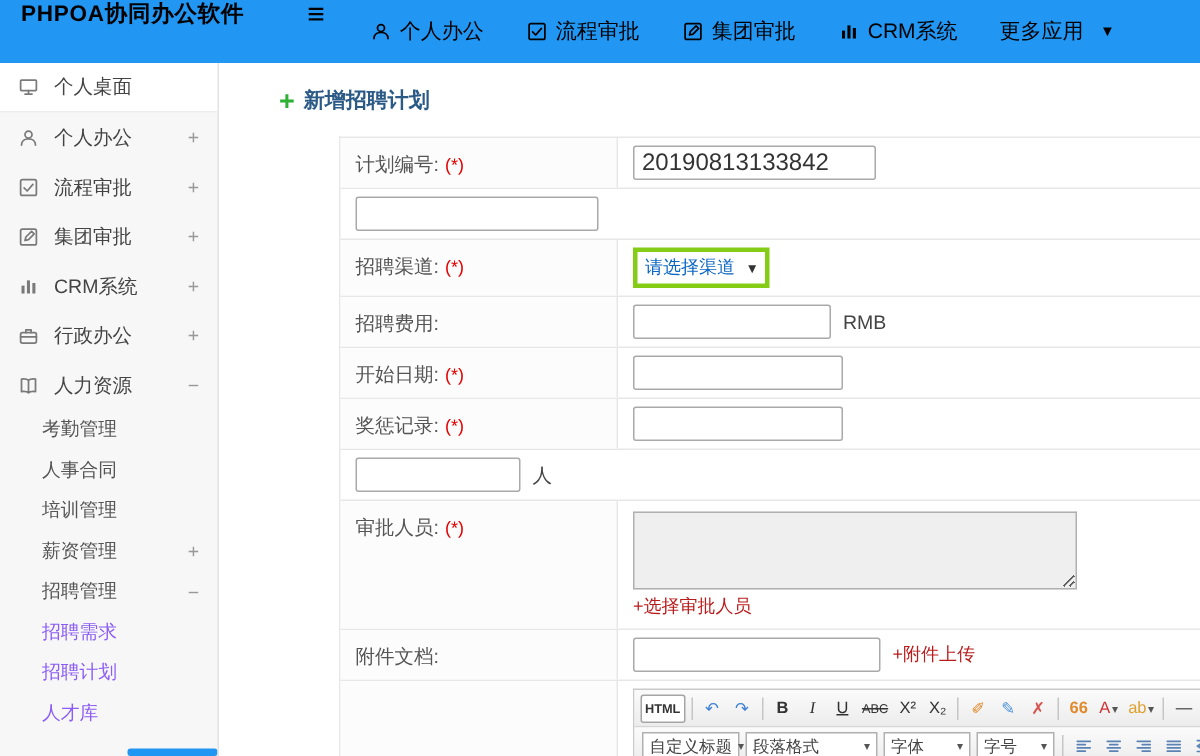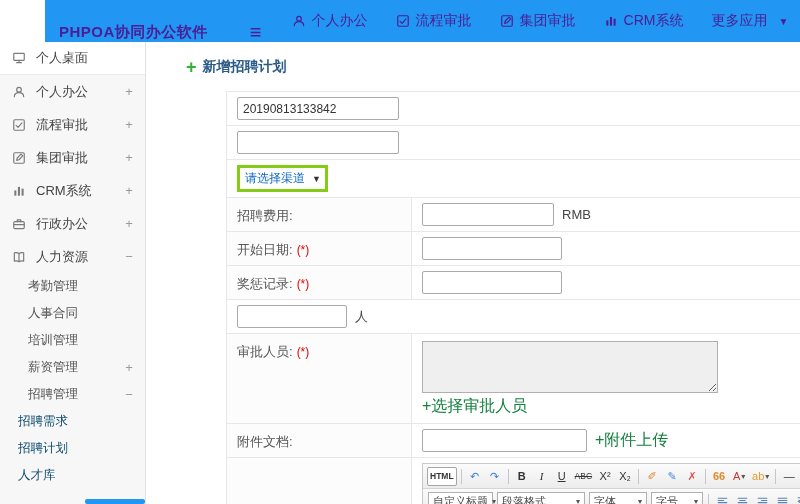--- a/index.html
+++ b/index.html
@@ -1,60 +1,60 @@
 <!DOCTYPE html>
 <html><head>
 <meta charset="utf-8">
 <style>
   * { margin:0; padding:0; box-sizing:border-box; }
   html,body { width:800px; height:504px; overflow:hidden; background:#fff;
     font-family:"Liberation Sans","DejaVu Sans",sans-serif; }
   .screen { width:800px; height:504px; overflow:hidden; display:flex; flex-direction:column; }
 
   
-  .topbar { height:42px; flex:0 0 42px; background:#2196f3; display:flex; align-items:flex-end; color:#4c1d95;margin-left:45px; }
+  .topbar { height:42px; flex:0 0 42px; background:#2196f3; display:flex; align-items:flex-start; color:#000000; }
   .app-title { font-size:15px; font-weight:bold; padding:0 16px 0 14px; letter-spacing:.5px; white-space:nowrap; }
   .menu-toggle { font-size:20px; margin:0 16px 0 26px; cursor:pointer; line-height:1; }
   .topnav { display:flex; align-items:center; height:100%; }
   .nav-item { display:flex; align-items:center; gap:6px; padding:0 14px; height:100%; font-size:14px; cursor:pointer; white-space:nowrap; }
   .nav-item svg { display:block; }
   .nav-caret { font-size:10px; margin-left:5px; }
 
   
   .layout { flex:1; display:flex; overflow:hidden; }
   .sidebar { width:146px; flex:0 0 146px; background:#f7f7f7; border-right:1px solid #e2e2e2; position:relative; overflow:hidden; }
   .side-item { display:flex; align-items:center; padding:0 10px 0 12px; color:#444; cursor:pointer; }
   .side-item.lv1 { height:33px; font-size:13px; }
   .side-item.lv2 { height:27px; font-size:12.5px; padding-left:28px; color:#555; }
-  .side-item.lv3 { height:27px; font-size:12.5px; padding-left:18px; color:#0c4a6e; }
+  .side-item.lv3 { height:27px; font-size:12.5px; padding-left:28px; color:#8b5cf6; }
   .side-item.active { background:#ffffff; border-bottom:1px solid #ececec; }
   .side-icon { width:16px; margin-right:8px; color:#7a7a7a; display:flex; align-items:center; }
   .side-toggle { margin-left:auto; color:#999; font-size:13px; width:12px; text-align:center; }
   .side-hbar { position:absolute; left:85px; bottom:0; width:60px; height:5px; background:#2196f3; border-radius:2px; }
 
   
   .main { flex:1; background:#fff; padding:16px 0 0 40px; overflow:hidden; }
   .page-head { display:flex; align-items:center; gap:6px; }
   .plus-ico { color:#2eb135; font-weight:bold; font-size:18px; line-height:1; }
   .page-title { color:#2b5a87; font-weight:bold; font-size:14px; }
 
   
   .form { margin:15px 0 0 40px; width:640px; border:1px solid #e7e7e7; border-bottom:none; }
   .frow { display:flex; border-bottom:1px solid #e7e7e7; min-height:34px; }
   .fcell-label { flex:0 0 185px; width:185px; padding:9px 8px 0 10px; font-size:13px; color:#555;
                  border-right:1px solid #e7e7e7; background:#fcfcfc; }
   .req { color:#e60000; margin-left:4px; font-size:12px; }
   .fcell-field { flex:1; padding:5px 10px; display:flex; align-items:center; gap:8px; }
   .fcell-field.col { flex-direction:column; align-items:flex-start; gap:3px; padding-top:7px; padding-bottom:6px; }
-  input.txt { height:23px; border:1px solid #a9a9a9; border-radius:2px; padding:0 5px; font-size:12px;
+  input.txt { height:23px; border:1px solid #a9a9a9; border-radius:2px; padding:0 5px; font-size:16px;
               background:#fff; color:#333; outline:none; }
   .w-plan-number{width:162px}.w-plan-name{width:162px}.w-cost{width:132px}
   .w-start-date{width:140px}.w-end-date{width:140px}.w-headcount{width:110px}.w-attachment{width:165px}
   .suffix { font-size:13px; color:#444; }
-  .blink { color:#15803d; font-size:16px; cursor:pointer; text-decoration:none; }
+  .blink { color:#b91c1c; font-size:12px; cursor:pointer; text-decoration:none; }
   textarea.appr { width:296px; height:52px; background:#efefef; border:1px solid #b0b0b0; resize:both; }
   .channel { display:inline-flex; align-items:center; border:3px solid #84cc16; background:#fff;
              font-size:12px; color:#0a66c2; padding:2px 2px 2px 5px; cursor:pointer; }
   .channel .car { font-size:9px; color:#333; margin-left:5px; padding:0 2px; }
 
   
   .editor { border:1px solid #c9c9c9; width:412px; background:#fff; }
   .tb { display:flex; align-items:center; padding:2px 3px; height:25px;
         background:linear-gradient(#fbfbfb,#ececec); border-bottom:1px solid #d5d5d5;
         white-space:nowrap; overflow:hidden; }
@@ -224,30 +224,32 @@
         </div>
         <div class="side-hbar"></div>
       </aside>
     <main class="main">
       <div class="page-head">
         <span class="plus-ico">+</span>
         <span class="page-title">新增招聘计划</span>
       </div>
       <div class="form" id="form">
           <div class="frow">
+            <div class="fcell-label"><span>计划编号:</span><span class="req">(*)</span></div>
             <div class="fcell-field">
               <input class="txt w-plan-number" type="text" value="20190813133842" style="">
             </div>
           </div>
           <div class="frow">
             <div class="fcell-field">
               <input class="txt w-plan-name" type="text" style="">
             </div>
           </div>
           <div class="frow">
+            <div class="fcell-label"><span>招聘渠道:</span><span class="req">(*)</span></div>
             <div class="fcell-field">
               <span class="channel">
                 <span>请选择渠道</span>
                 <span class="car">▼</span>
               </span>
             </div>
           </div>
           <div class="frow">
             <div class="fcell-label"><span>招聘费用:</span></div>
             <div class="fcell-field">

